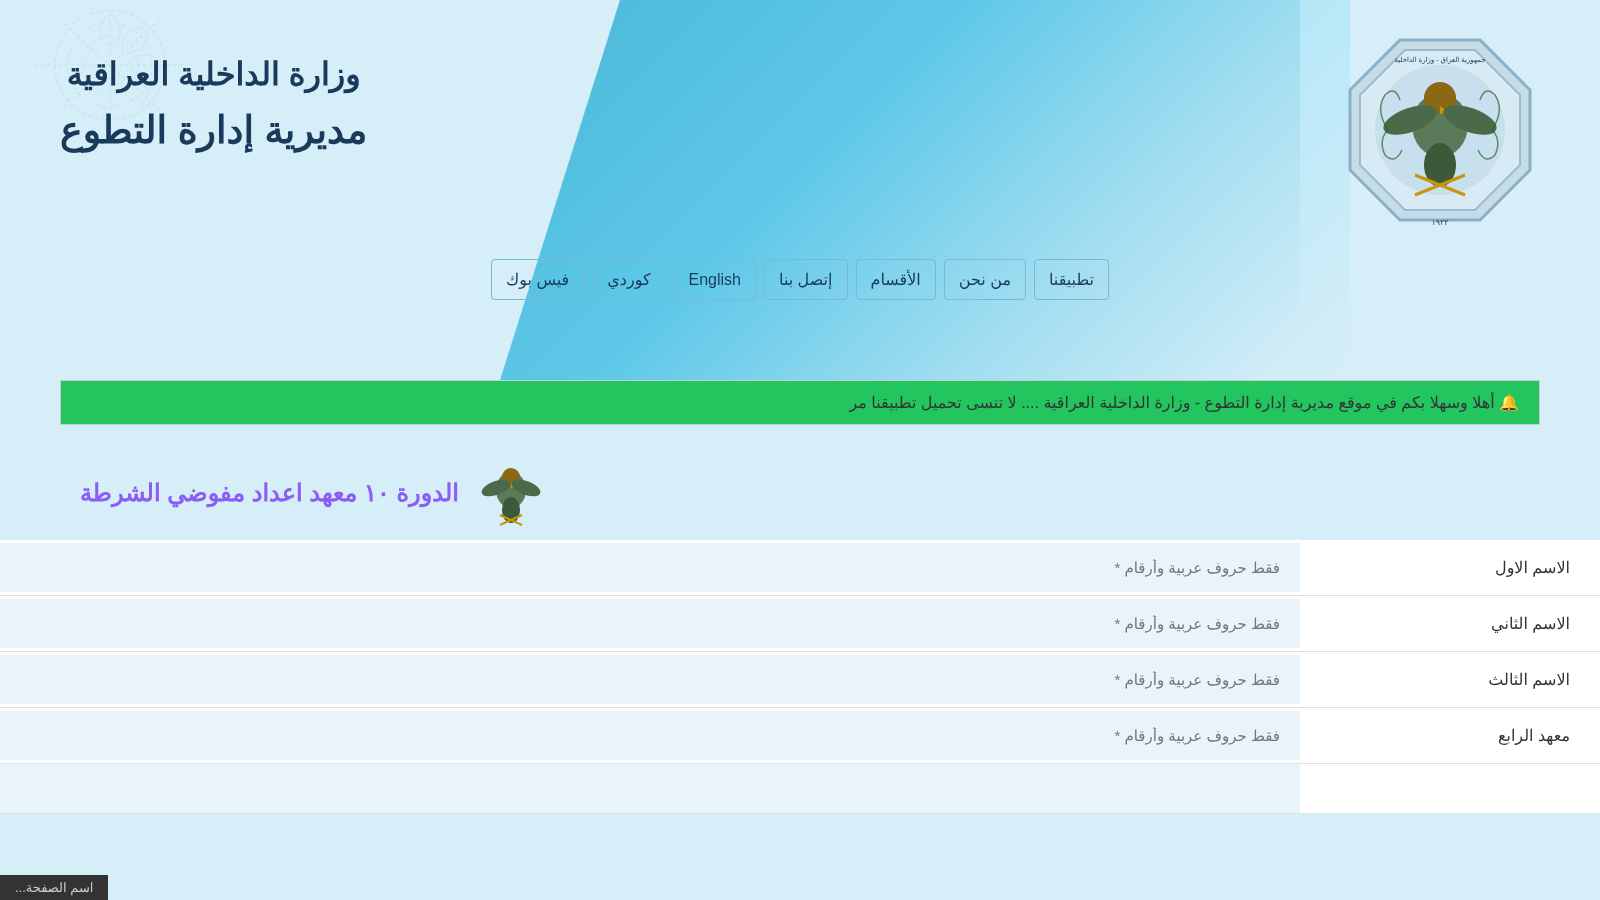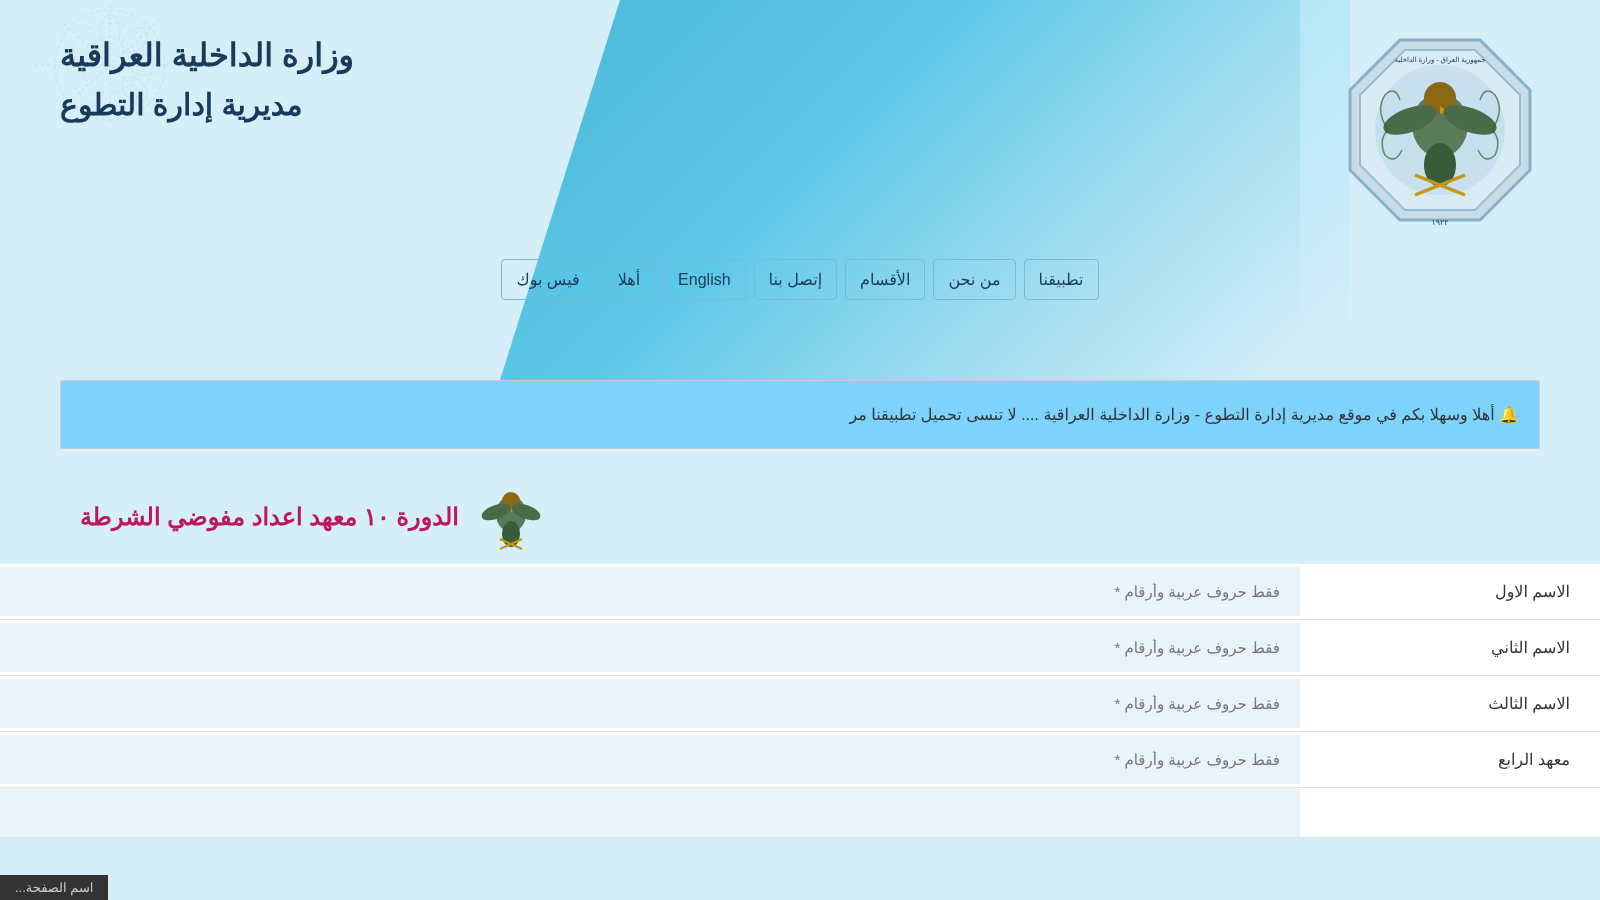--- a/index.html
+++ b/index.html
@@ -59,23 +59,23 @@
       padding: 10px 14px;
       font-size: 16px;
       cursor: pointer;
       border-radius: 4px;
       font-weight: 500;
       transition: background-color 0.2s;
     }
 
     
     .ticker-bar {
-      background-color: #7dd3fc;
+      background-color: #22c55e;
       border: 1px solid #ccc;
-      padding: 24px 20px;
+      padding: 12px 20px;
       margin: 0 60px 20px 60px;
       font-size: 16px;
       color: #333;
       direction: rtl;
       overflow: hidden;
       position: relative;
       z-index: 10;
     }
 
     .ticker-content {
@@ -90,21 +90,21 @@
       justify-content: flex-end;
       padding: 10px 60px 10px 80px;
       gap: 15px;
       position: relative;
       z-index: 10;
     }
 
     .section-title-text {
       font-size: 24px;
       font-weight: bold;
-      color: #be185d;
+      color: #8b5cf6;
       direction: rtl;
     }
 
     
     .form-area {
       background-color: white;
       margin: 0;
       padding: 0;
     }
 
@@ -146,21 +146,22 @@
     .header-content {
       position: relative;
       z-index: 5;
       display: flex;
       justify-content: space-between;
       align-items: flex-start;
       padding: 30px 60px 0 60px;
     }
 
     .header-right {
-      text-align: left;
+      text-align: center;
+      margin-top: 19px;
     }
 
     .deco-svg {
       position: absolute;
       top: 0;
       left: 30px;
       opacity: 0.5;
     }
 
     
@@ -233,31 +234,31 @@
           <path d="M 48 100 Q 35 80 45 65 Q 55 55 60 70"></path>
           <path d="M 48 100 Q 38 110 45 125 Q 55 135 62 120"></path>
           <path d="M 152 100 Q 165 80 155 65 Q 145 55 140 70"></path>
           <path d="M 152 100 Q 162 110 155 125 Q 145 135 138 120"></path>
         </g>
       </svg>
     </div>
 
     <div class="header-right">
       <div class="title-main" style="font-size:32px; font-weight:bold; color:#1a3a5c; line-height:1.6;">وزارة الداخلية العراقية</div>
-      <div class="title-sub" style="font-size:30px; font-weight:bold; color:#1a3a5c; line-height:1.6;">مديرية إدارة التطوع</div>
+      <div class="title-sub" style="font-size:38px; font-weight:bold; color:#1a3a5c; line-height:1.6;">مديرية إدارة التطوع</div>
     </div>
   </div>
 
   <nav class="navbar">
     <button class="nav-item">تطبيقنا</button>
     <button class="nav-item">من نحن</button>
     <button class="nav-item">الأقسام</button>
     <button class="nav-item">إتصل بنا</button>
     <button class="nav-item">English</button>
-    <button class="nav-item">أهلا</button>
+    <button class="nav-item">كوردي</button>
     <button class="nav-item">فيس بوك</button>
   </nav>
 </div>
 
 <div class="ticker-bar">
   <span class="ticker-content">🔔 أهلا وسهلا بكم في موقع مديرية إدارة التطوع - وزارة الداخلية العراقية .... لا تنسى تحميل تطبيقنا مر</span>
 </div>
 
 <div class="section-title-bar">
 

